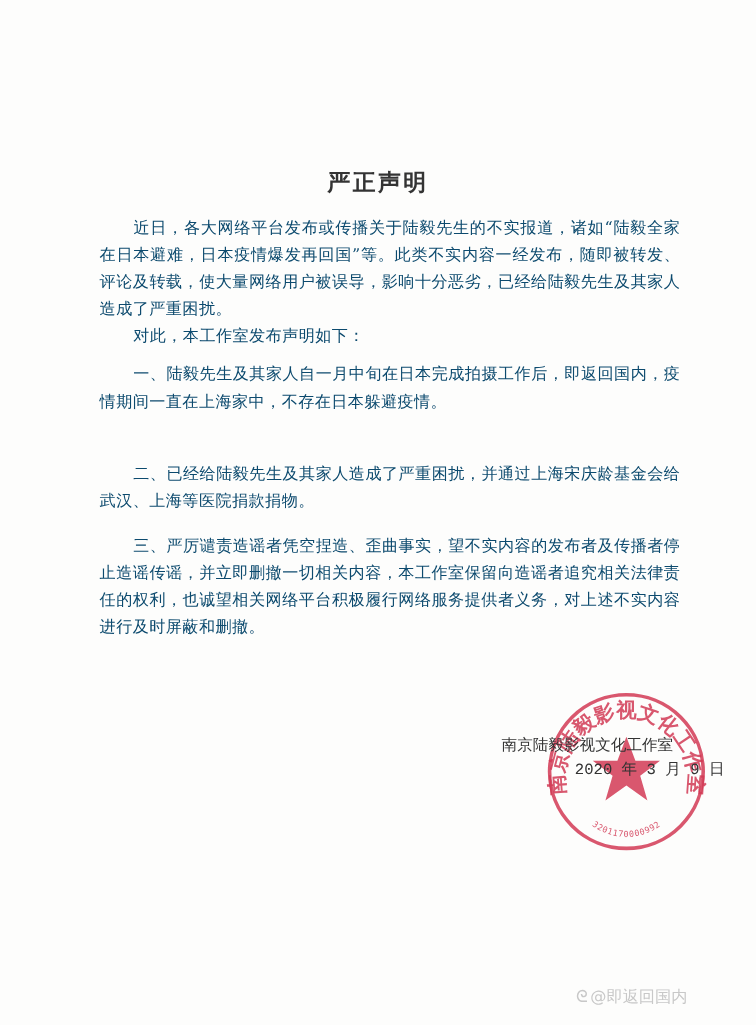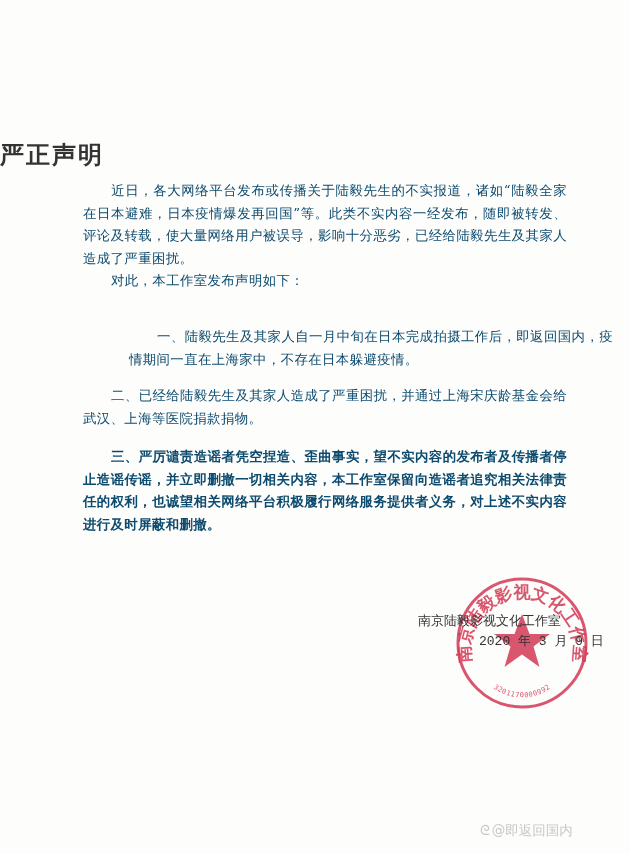--- a/index.html
+++ b/index.html
@@ -2,23 +2,23 @@
 <html><head>
 <meta charset="utf-8">
 <style>
   html, body { margin: 0; padding: 0; }
   body {
     width: 630px; height: 854px; background: #fdfdfc; position: relative; overflow: hidden;
     font-family: "DejaVu Serif", "Liberation Serif", serif; color: #2a2a2a;
   }
   .page { position: absolute; left: 0; top: 0; width: 630px; height: 854px; }
   .title {
-    position: absolute; top: 139px; left: 0; width: 630px; 
+    position: absolute; top: 139px; left: 0; width: 630px; text-align: center;
     font-family: "DejaVu Sans", "Liberation Sans", sans-serif;
-    font-size: 24px; font-weight: bold; letter-spacing: 2px; color: #333;
+    font-size: 19px; font-weight: bold; letter-spacing: 2px; color: #333;
   }
   .para {
     position: absolute; left: 83px; width: 484px;
     font-size: 13.4px; line-height: 22.5px; letter-spacing: 0.4px;
     text-align: justify; color: #0c4a6e;
   }
   .para .indent { display: inline-block; width: 28px; }
   .sig {
     position: absolute; font-size: 13px; color: #333; white-space: nowrap;
   }
@@ -39,29 +39,29 @@
   <div class="title">严正声明</div>
 
   <div class="para" style="top:180px;">
     <span class="indent"></span><span>近日，各大网络平台发布或传播关于陆毅先生的不实报道，诸如“陆毅全家在日本避难，日本疫情爆发再回国”等。此类不实内容一经发布，随即被转发、评论及转载，使大量网络用户被误导，影响十分恶劣，已经给陆毅先生及其家人造成了严重困扰。</span>
   </div>
 
   <div class="para" style="top:270px;">
     <span class="indent"></span><span>对此，本工作室发布声明如下：</span>
   </div>
 
-  <div class="para" style="top:326px;margin-left:46px;">
+  <div class="para" style="top:302px;">
     <span class="indent"></span><span>一、陆毅先生及其家人自一月中旬在日本完成拍摄工作后，即返回国内，疫情期间一直在上海家中，不存在日本躲避疫情。</span>
   </div>
 
   <div class="para" style="top:385px;">
     <span class="indent"></span><span>二、已经给陆毅先生及其家人造成了严重困扰，并通过上海宋庆龄基金会给武汉、上海等医院捐款捐物。</span>
   </div>
 
-  <div class="para" style="top:445px;font-weight:bold;">
+  <div class="para" style="top:445px;">
     <span class="indent"></span><span>三、严厉谴责造谣者凭空捏造、歪曲事实，望不实内容的发布者及传播者停止造谣传谣，并立即删撤一切相关内容，本工作室保留向造谣者追究相关法律责任的权利，也诚望相关网络平台积极履行网络服务提供者义务，对上述不实内容进行及时屏蔽和删撤。</span>
   </div>
 
 
   <svg class="stamp" viewBox="0 0 134 134">
     <defs>
       <path id="arcPath" d="M 20 96 A 52 52 0 1 1 114 96"></path>
       <path id="numPath" d="M 30 104 A 48 48 0 0 0 104 104"></path>
     </defs>
     <circle cx="67" cy="67" r="64" fill="none" stroke="#d23a55" stroke-width="3" opacity="0.85"></circle>

